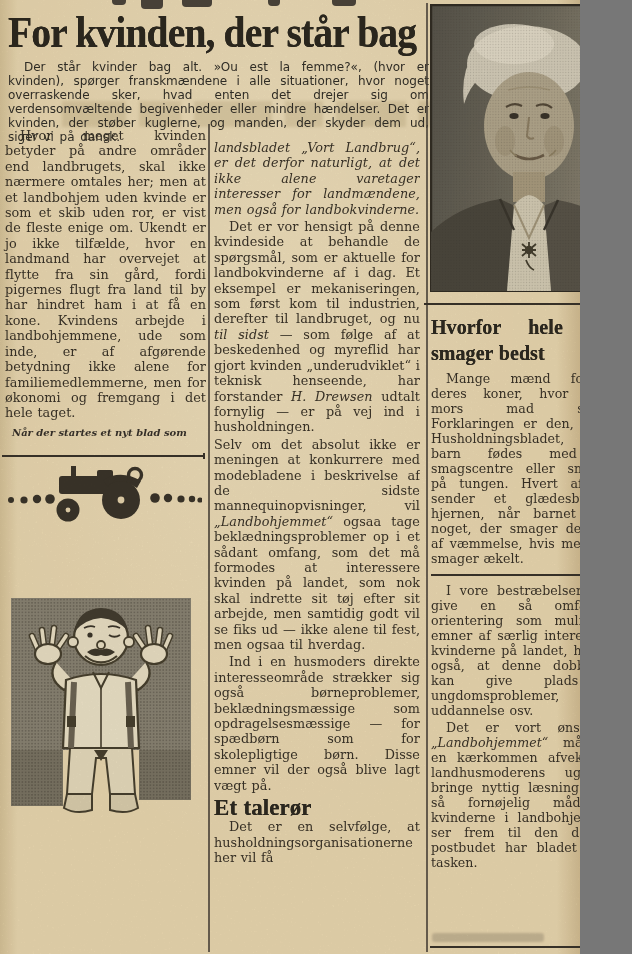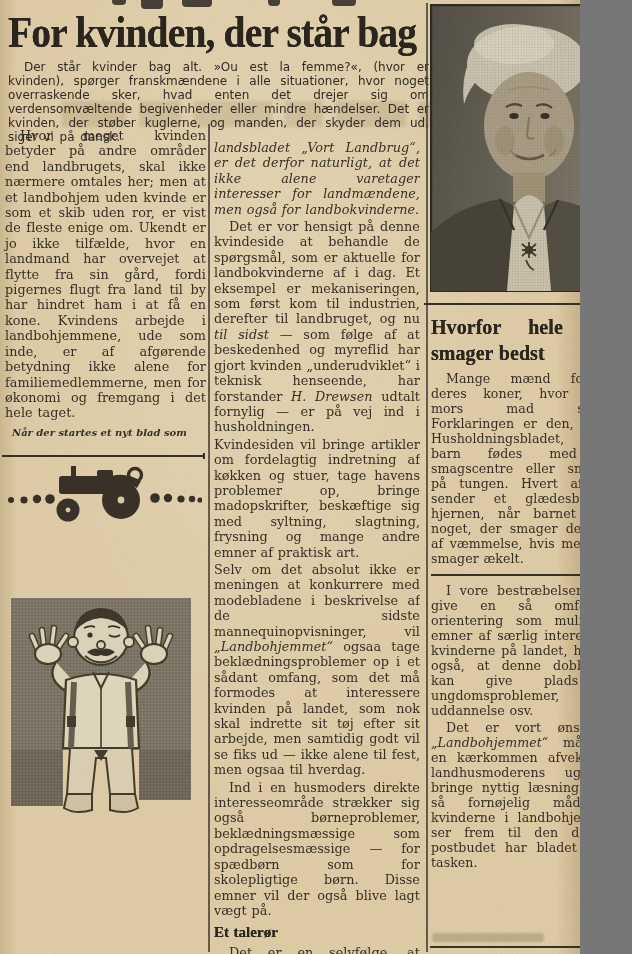--- a/index.html
+++ b/index.html
@@ -38,21 +38,21 @@
   .left-head{left:5px;top:399px;font-size:21px;}
   .left-lead{left:12px;top:427px;font-size:10px;font-style:italic;font-weight:700;color:#37312a;}
   .hrule{background:#3a342a;height:2px;}
   .left-rule{left:2px;top:455px;width:203px;}
   .left-rule:after{content:"";position:absolute;right:0;top:-2px;width:2px;height:6px;background:#3a342a;}
   .vrule{width:1.5px;background:#4b443a;opacity:.8;}
   .vr1{left:208px;top:124px;height:828px;}
   .vr2{left:426px;top:3px;height:949px;}
   
   .midcol{left:214px;top:140px;width:206px;height:826px;overflow:hidden;}
-  .mid-head{font-size:15px;margin:7px 0 4px 0;text-indent:0;}
+  .mid-head{font-size:23px;margin:7px 0 4px 0;text-indent:0;}
   
   .photo-wrap{left:430px;top:4px;width:198px;height:288px;}
   .right-rule-top{left:424px;top:303px;width:204px;}
   .rightcol{left:431px;top:314px;width:197px;height:638px;overflow:hidden;font-size:12.6px;line-height:15px;}
   .right-head{font-size:20px;line-height:26px;margin:0 0 5px 0;text-indent:0;}
   .flow-rule{margin:8px 0 7px 0;}
   .right-smudge{left:432px;top:933px;width:112px;height:9px;background:#6b6353;opacity:.28;filter:blur(1px);border-radius:3px;}
   .right-rule-bottom{left:430px;top:946px;width:198px;}
   .grain{left:0;top:0;mix-blend-mode:multiply;pointer-events:none;}
   svg{display:block;}
@@ -168,21 +168,20 @@
       <circle cx="93" cy="47" r="4" fill="none" stroke="#48412f" stroke-width="1.8"></circle>
       <path d="M79,54 q7,-6 14,-2 q7,-4 14,2 q-7,6 -14,3 q-7,3 -14,-3 Z" fill="#3f392c"></path>
       <path d="M77,58 q16,13 32,0" fill="none" stroke="#48412f" stroke-width="2.2"></path>
     </svg>
 
   </div>
 
   <div class="abs coltext midcol">
     <p class="it noindent">landsbladet „Vort Landbrug“, er det derfor naturligt, at det ikke alene varetager interesser for landmændene, men også for landbokvinderne.</p>
     <p><span>Det er vor hensigt på denne kvindeside at behandle de spørgsmål, som er aktuelle for landbokvinderne af i dag. Et eksempel er mekaniseringen, som først kom til industrien, derefter til landbruget, og nu </span><span class="it">til sidst</span><span> — som følge af at beskedenhed og myreflid har gjort kvinden „underudviklet“ i teknisk henseende, har forstander </span><span class="it">H. Drewsen</span><span> udtalt fornylig — er på vej ind i husholdningen.</span></p>
-    <p class="noindent">Kvindesiden vil bringe artikler om fordelagtig indretning af køkken og stuer, tage havens problemer op, bringe madopskrifter, beskæftige sig med syltning, slagtning, frysning og mange andre emner af praktisk art.</p>
     <p class="noindent"><span>Selv om det absolut ikke er meningen at konkurrere med modebladene i beskrivelse af de sidste mannequinopvisninger, vil </span><span class="it">„Landbohjemmet“</span><span> ogsaa tage beklædningsproblemer op i et sådant omfang, som det må formodes at interessere kvinden på landet, som nok skal indrette sit tøj efter sit arbejde, men samtidig godt vil se fiks ud — ikke alene til fest, men ogsaa til hverdag.</span></p>
     <p>Ind i en husmoders direkte interesseområde strækker sig også børneproblemer, beklædningsmæssige som opdragelsesmæssige — for spædbørn som for skolepligtige børn. Disse emner vil der også blive lagt vægt på.</p>
     <div class="sec-head mid-head">Et talerør</div>
     <p>Det er en selvfølge, at husholdningsorganisationerne her vil få</p>
   </div>
 
   <div class="abs photo-wrap">
     <svg width="198" height="288" viewBox="0 0 198 288">
       <defs>
         <linearGradient id="phbg" x1="0" y1="0" x2="1" y2="0.25">

